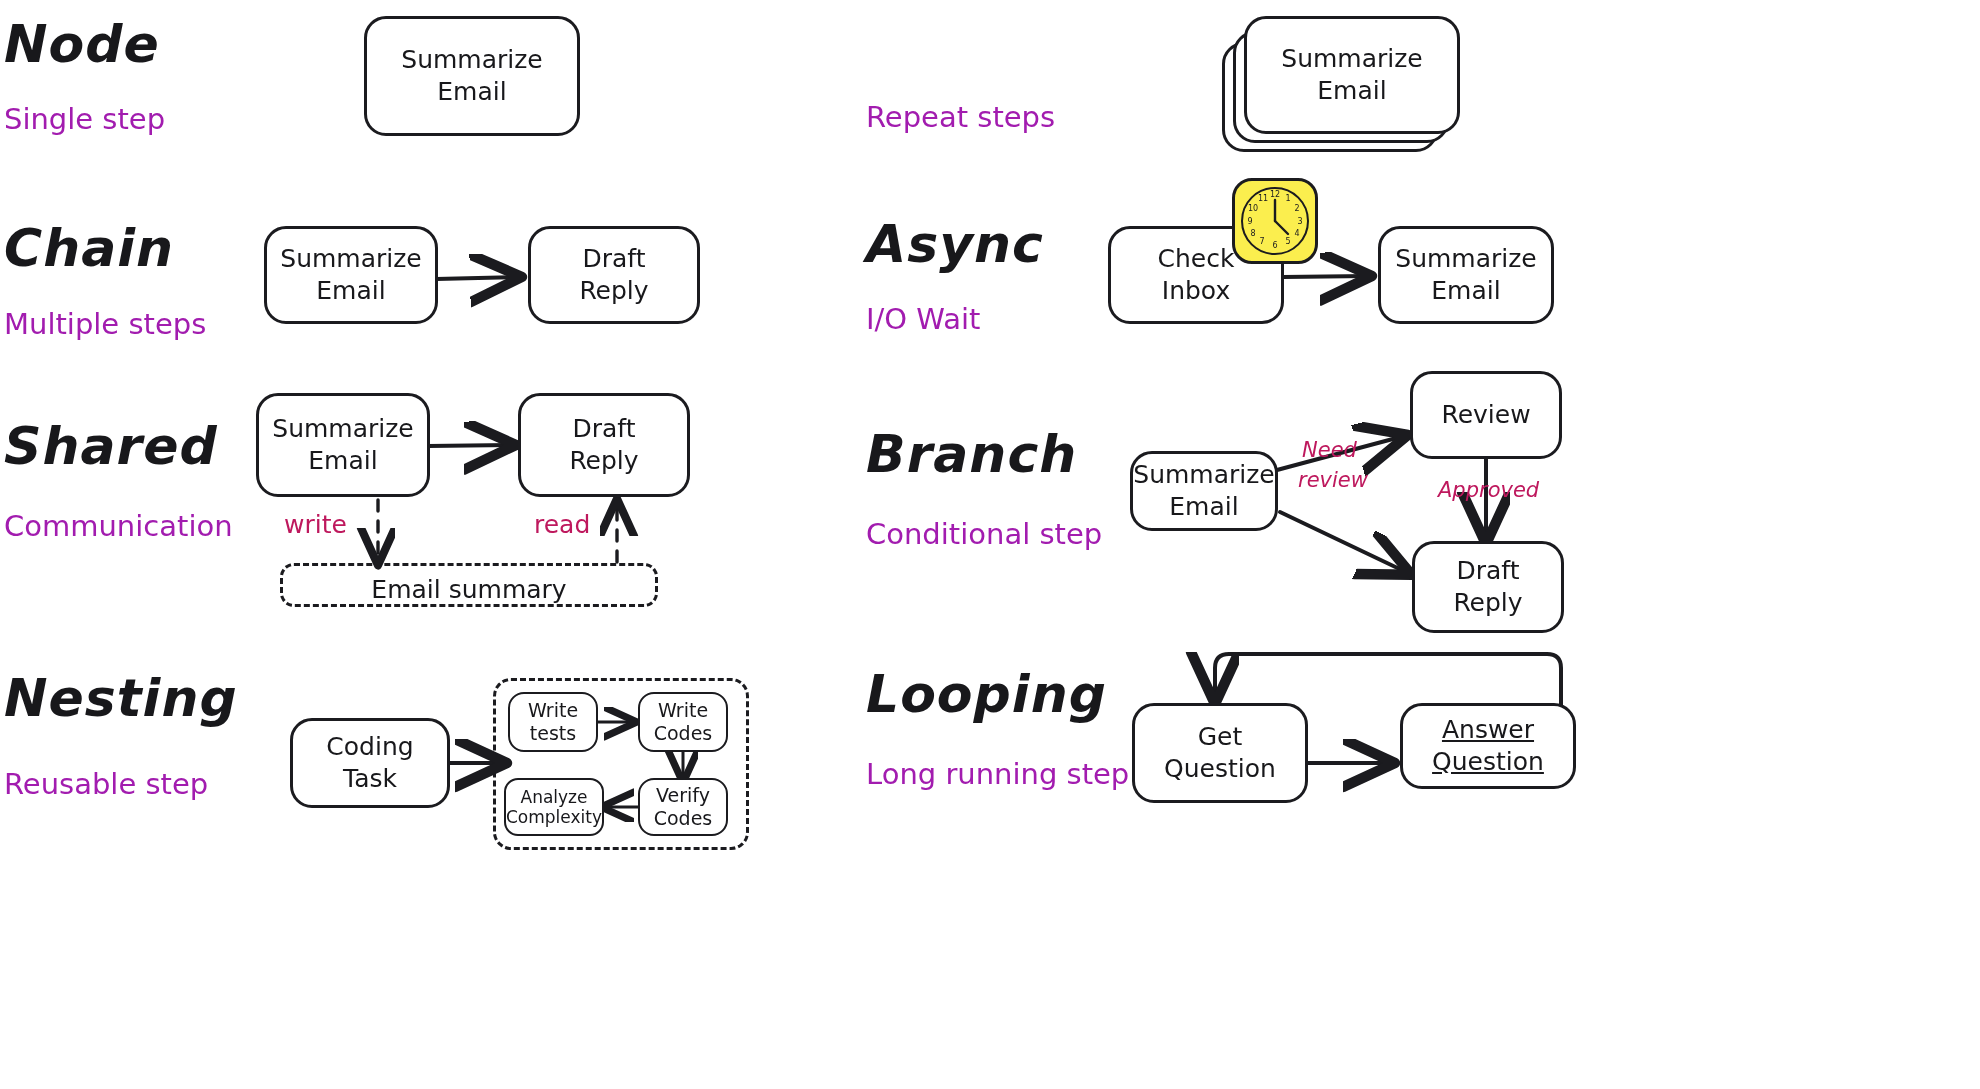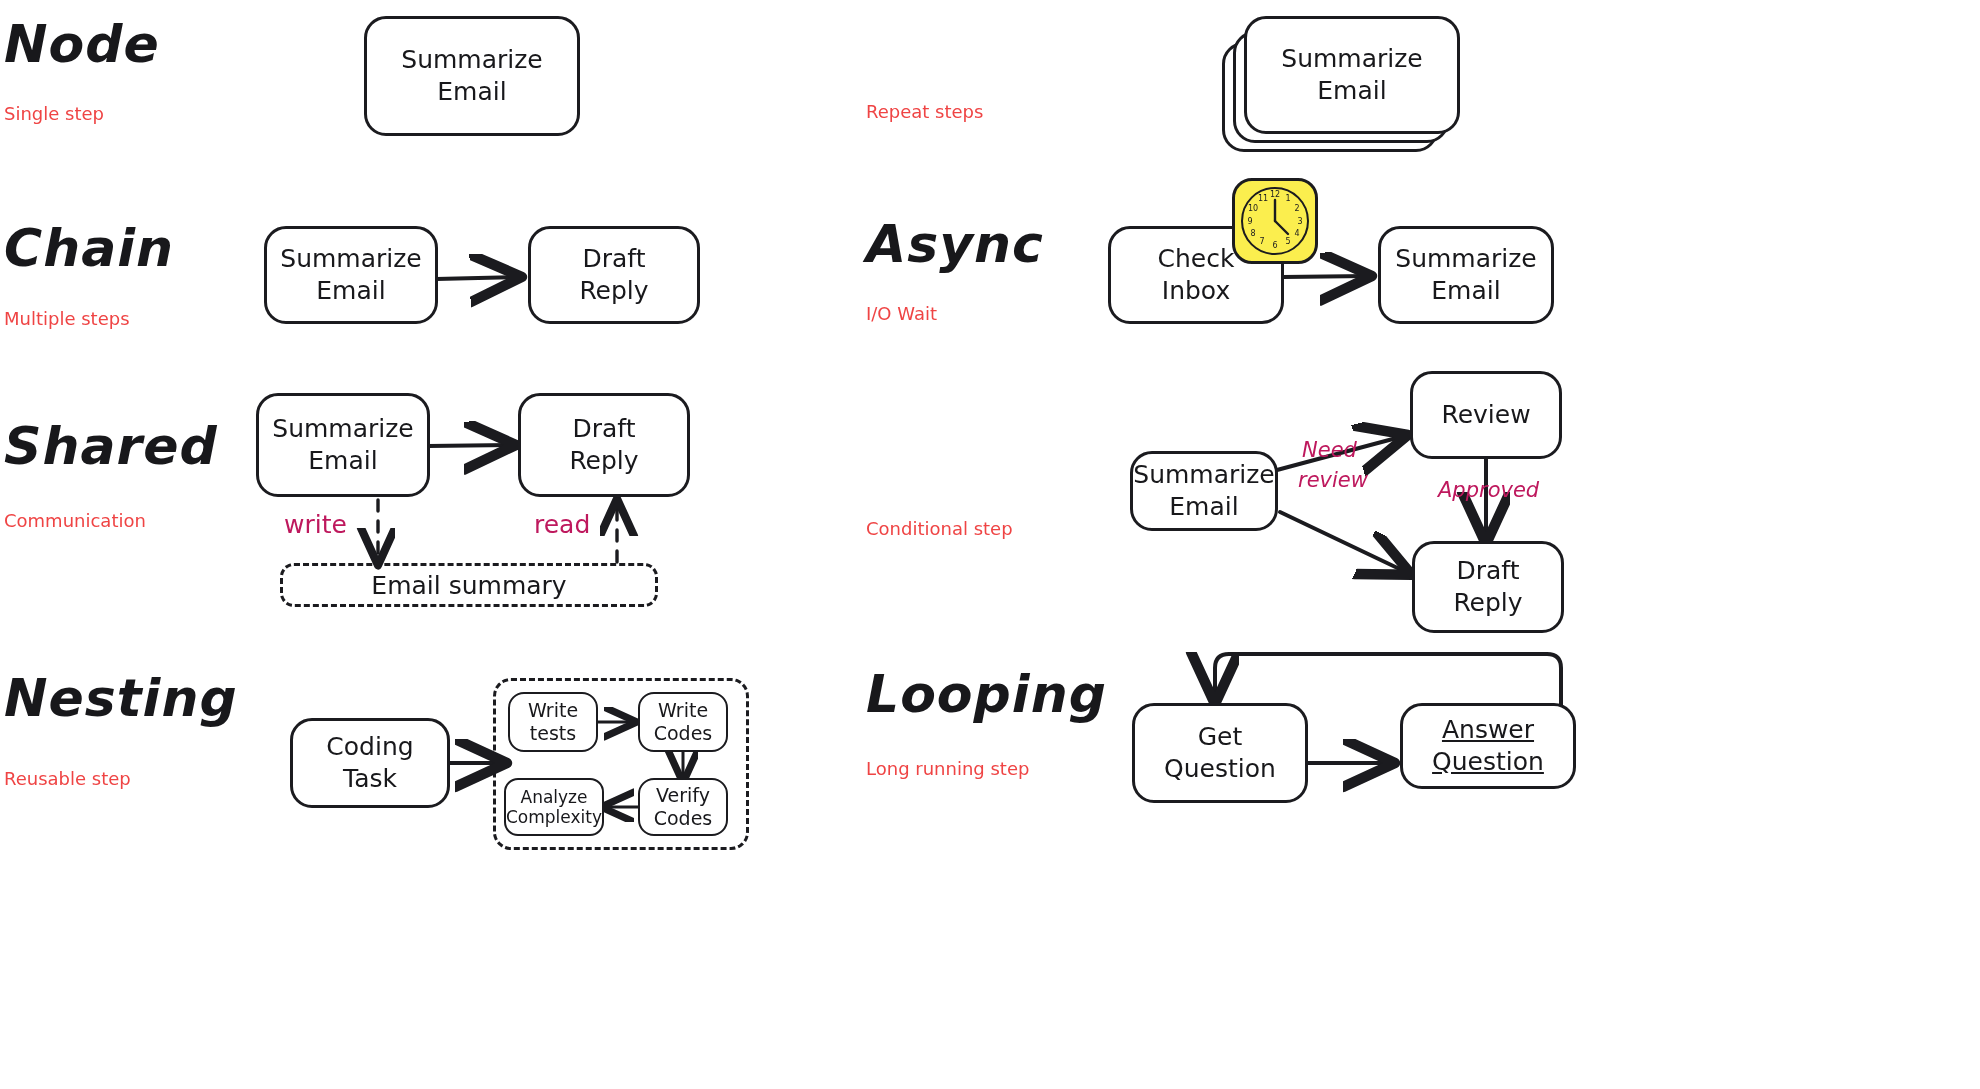--- a/index.html
+++ b/index.html
@@ -19,22 +19,22 @@
     font-size:52px;
     font-style:italic;
     font-weight:700;
     color:#18181b;
     letter-spacing:1px;
     white-space:nowrap;
     line-height:1;
   }
   .pattern-sub{
     position:absolute;
-    font-size:18px;
-    color:#ef4444;
+    font-size:29px;
+    color:#a21caf;
     white-space:nowrap;
     line-height:1;
   }
 
   
   .node{
     position:absolute;
     box-sizing:border-box;
     border:3px solid #1b1b1f;
     border-radius:22px;
@@ -60,21 +60,21 @@
     background:#ffffff;
   }
 
   .dashed-box{
     position:absolute;
     box-sizing:border-box;
     border:3px dashed #1b1b1f;
     border-radius:14px;
     background:transparent;
     display:flex;
-    align-items:center;
+    align-items:flex-end;
     justify-content:center;
     color:#18181b;
     font-size:25px;
     z-index:2;
   }
   .dashed-group{
     position:absolute;
     box-sizing:border-box;
     border:3px dashed #1b1b1f;
     border-radius:18px;
@@ -225,20 +225,21 @@
   <div class="node" style="left:518px;top:393px;width:172px;height:104px;">
     <span style="white-space:pre-line">Draft
 Reply</span>
   </div>
   <div class="edge-label" style="left:284px;top:512px;">write</div>
   <div class="edge-label" style="left:534px;top:512px;">read</div>
   <div class="dashed-box" style="left:280px;top:563px;width:378px;height:44px;">
     <span>Email summary</span>
   </div>
 
+  <div class="pattern-title" style="left:866px;top:428px;">Branch</div>
   <div class="pattern-sub" style="left:866px;top:520px;">Conditional step</div>
   <div class="node" style="left:1130px;top:451px;width:148px;height:80px;">
     <span style="white-space:pre-line">Summarize
 Email</span>
   </div>
   <div class="node" style="left:1410px;top:371px;width:152px;height:88px;">
     <span style="white-space:pre-line">Review</span>
   </div>
   <div class="node" style="left:1412px;top:541px;width:152px;height:92px;">
     <span style="white-space:pre-line">Draft

